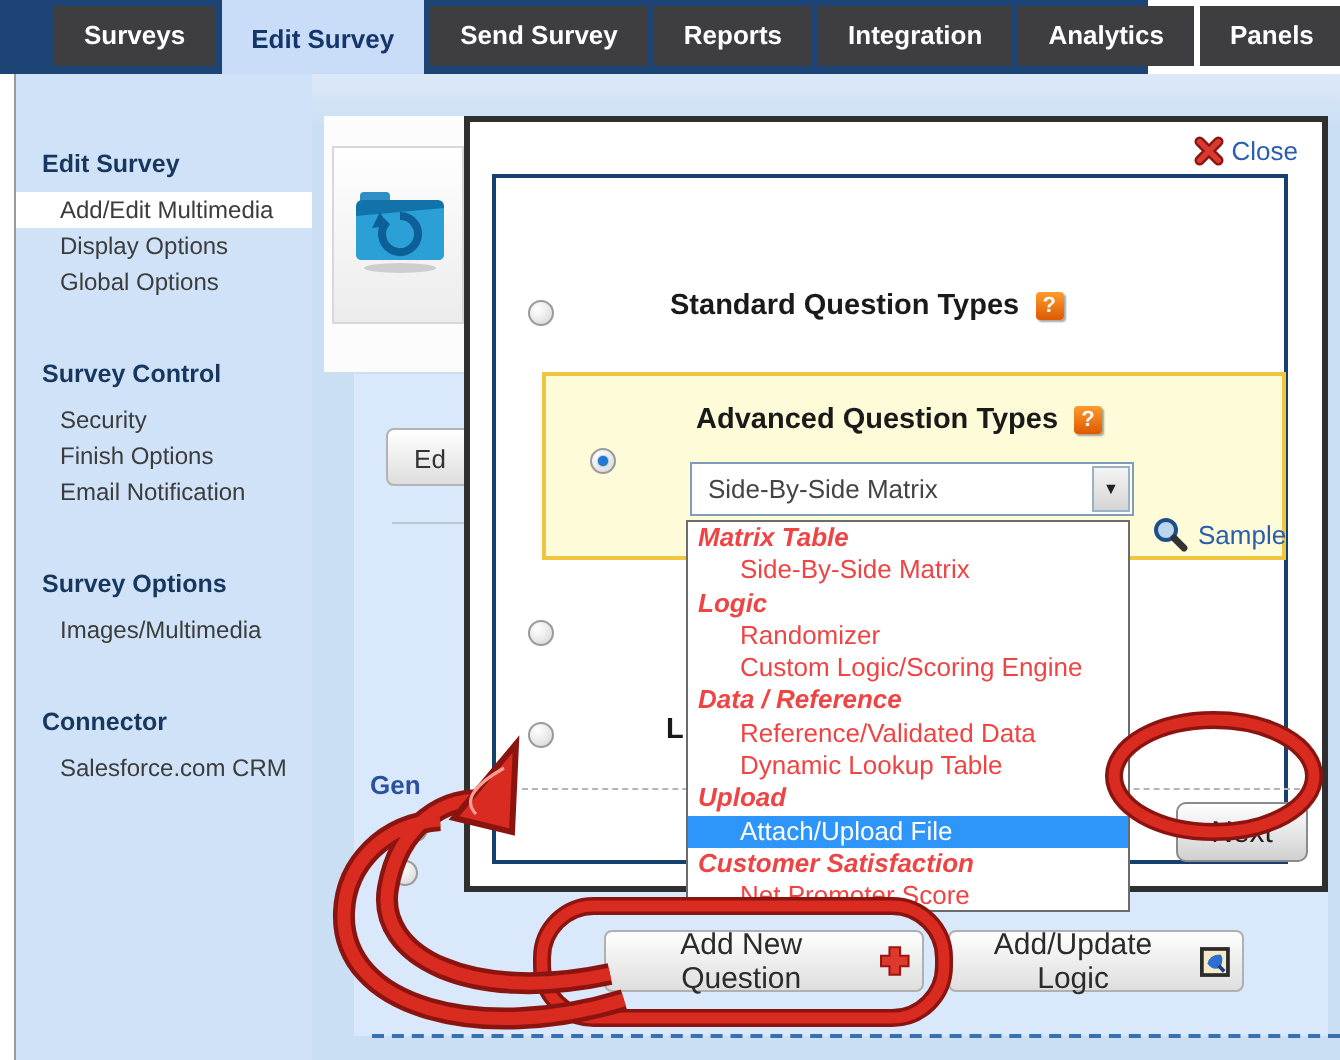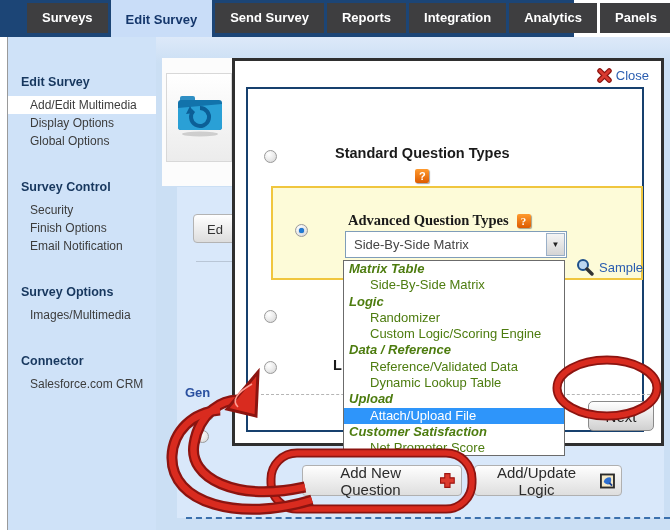--- a/index.html
+++ b/index.html
@@ -49,41 +49,41 @@
          background:#ffffff;border:3px solid #2f2f2f;z-index:10;}
   .close-link{position:absolute;top:7px;right:12px;display:flex;align-items:center;gap:4px;cursor:pointer;}
   .close-link span{font-size:13px;color:#2a5db0;}
   .inner-panel{position:absolute;left:11px;top:26px;width:398px;height:345px;box-sizing:border-box;
                border:2px solid #16406e;background:#ffffff;}
   .opt-label{font-size:14.5px;font-weight:bold;color:#1a1a1a;display:flex;align-items:center;gap:8px;}
   .help-icon{width:14px;height:14px;border-radius:2px;display:inline-block;
              background:linear-gradient(#ff9b2f,#dd5a00);color:#fff;font-size:11px;font-weight:bold;
              text-align:center;line-height:14px;box-shadow:1px 1px 1px rgba(0,0,0,.35);cursor:pointer;}
   .opt1-radio{left:16px;top:61px;}
-  .opt1-label{position:absolute;left:87px;top:56px;flex-direction:column;}
+  .opt1-label{position:absolute;left:87px;top:56px;}
   .yellow-box{position:absolute;left:23px;top:97px;width:372px;height:94px;box-sizing:border-box;
               background:#fdfbd8;border:2px solid #f0c63e;}
-  .opt2-label{position:absolute;left:75px;top:24px;font-family:Liberation Serif, serif;}
+  .opt2-label{position:absolute;left:75px;top:14px;}
   .opt2-radio{left:22px;top:36px;}
   .select-box{position:absolute;left:72px;top:43px;width:222px;height:27px;box-sizing:border-box;
               border:1px solid #7f9db9;background:#ffffff;display:flex;align-items:center;cursor:pointer;}
   .select-box .val{flex:1;font-size:13px;color:#444;padding-left:8px;white-space:nowrap;overflow:hidden;}
   .select-btn{width:19px;height:23px;margin-right:1px;border:1px solid #9ab0c8;box-sizing:border-box;
               background:linear-gradient(#f4f4f4,#d5d5d5);display:flex;align-items:center;justify-content:center;
               font-size:8px;color:#222;}
   .sample{position:absolute;left:303px;top:46px;display:flex;align-items:center;gap:5px;cursor:pointer;margin-top:24px;}
   .sample span{font-size:13px;color:#2a5db0;}
   .dashed-sep{position:absolute;left:13px;top:305px;width:394px;border-top:1px dashed #b5b5b5;z-index:1;}
   .opt3-radio{left:16px;top:221px;}
   .opt4-radio{left:16px;top:272px;}
   .opt4-label{position:absolute;left:85px;top:268px;}
 
   .dd-list{position:absolute;left:95px;top:171px;width:222px;height:196px;box-sizing:border-box;
            background:#ffffff;border:1px solid #6b6b6b;z-index:3;overflow:hidden;}
-  .dd-row{height:16.3px;line-height:16.3px;font-size:13px;color:#4d7c0f;white-space:nowrap;cursor:pointer;}
+  .dd-row{height:16.3px;line-height:16.3px;font-size:13px;color:#ef4444;white-space:nowrap;cursor:pointer;}
   .dd-row.group{font-weight:bold;font-style:italic;padding-left:5px;}
   .dd-row.option{padding-left:26px;}
   .dd-row.hl{background:#2e95fa;color:#ffffff;}
 
   .next-btn{position:absolute;left:340px;top:312px;width:66px;height:30px;box-sizing:border-box;
             border:1px solid #8a8a8a;border-radius:5px;background:linear-gradient(#ffffff,#d0d0d0);
             font-size:15px;color:#222;text-align:center;line-height:28px;cursor:pointer;}
 
   
   .btm-btn{position:absolute;height:31px;box-sizing:border-box;border:1px solid #b0b0b0;border-radius:4px;

